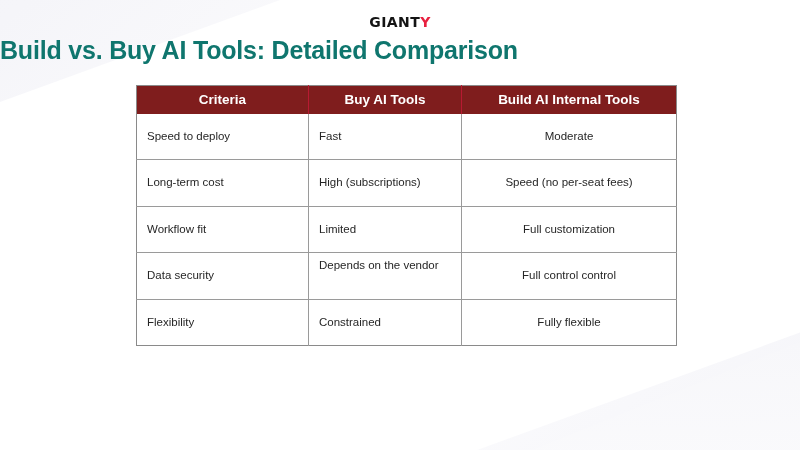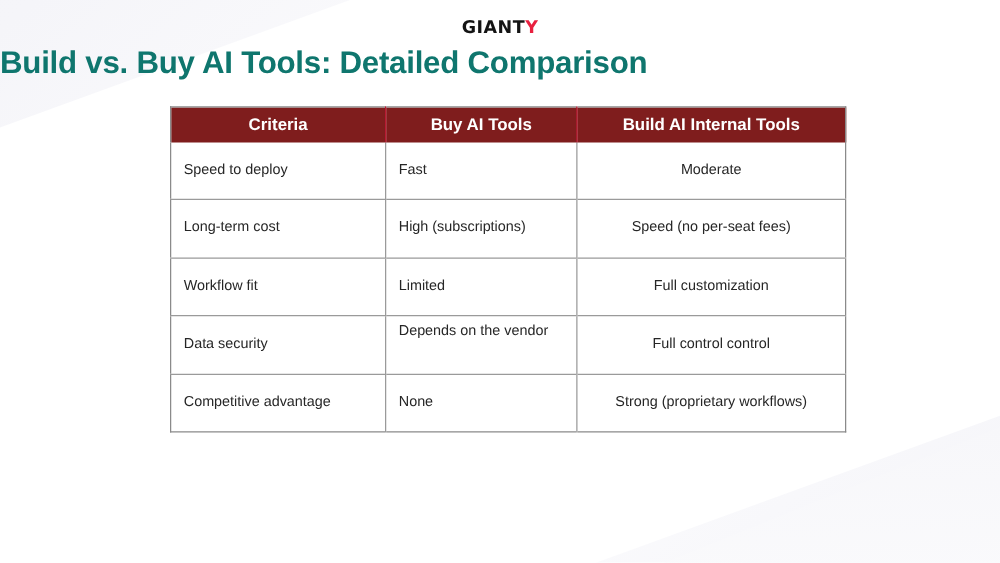--- a/index.html
+++ b/index.html
@@ -203,22 +203,22 @@
             <td>Full customization</td>
           </tr>
           <tr class="tall">
             <td>Data security</td>
             <td class="clipped">
                 <span class="clip-box">Depends on the vendor</span>
               </td>
             <td>Full control control</td>
           </tr>
           <tr>
-            <td>Competitive advantage</td>
-            <td>None</td>
-            <td>Strong (proprietary workflows)</td>
+            <td>Flexibility</td>
+            <td>Constrained</td>
+            <td>Fully flexible</td>
           </tr>
         </tbody>
       </table>
     </div>
 
   </div>
 </div>
 
 </body></html>

